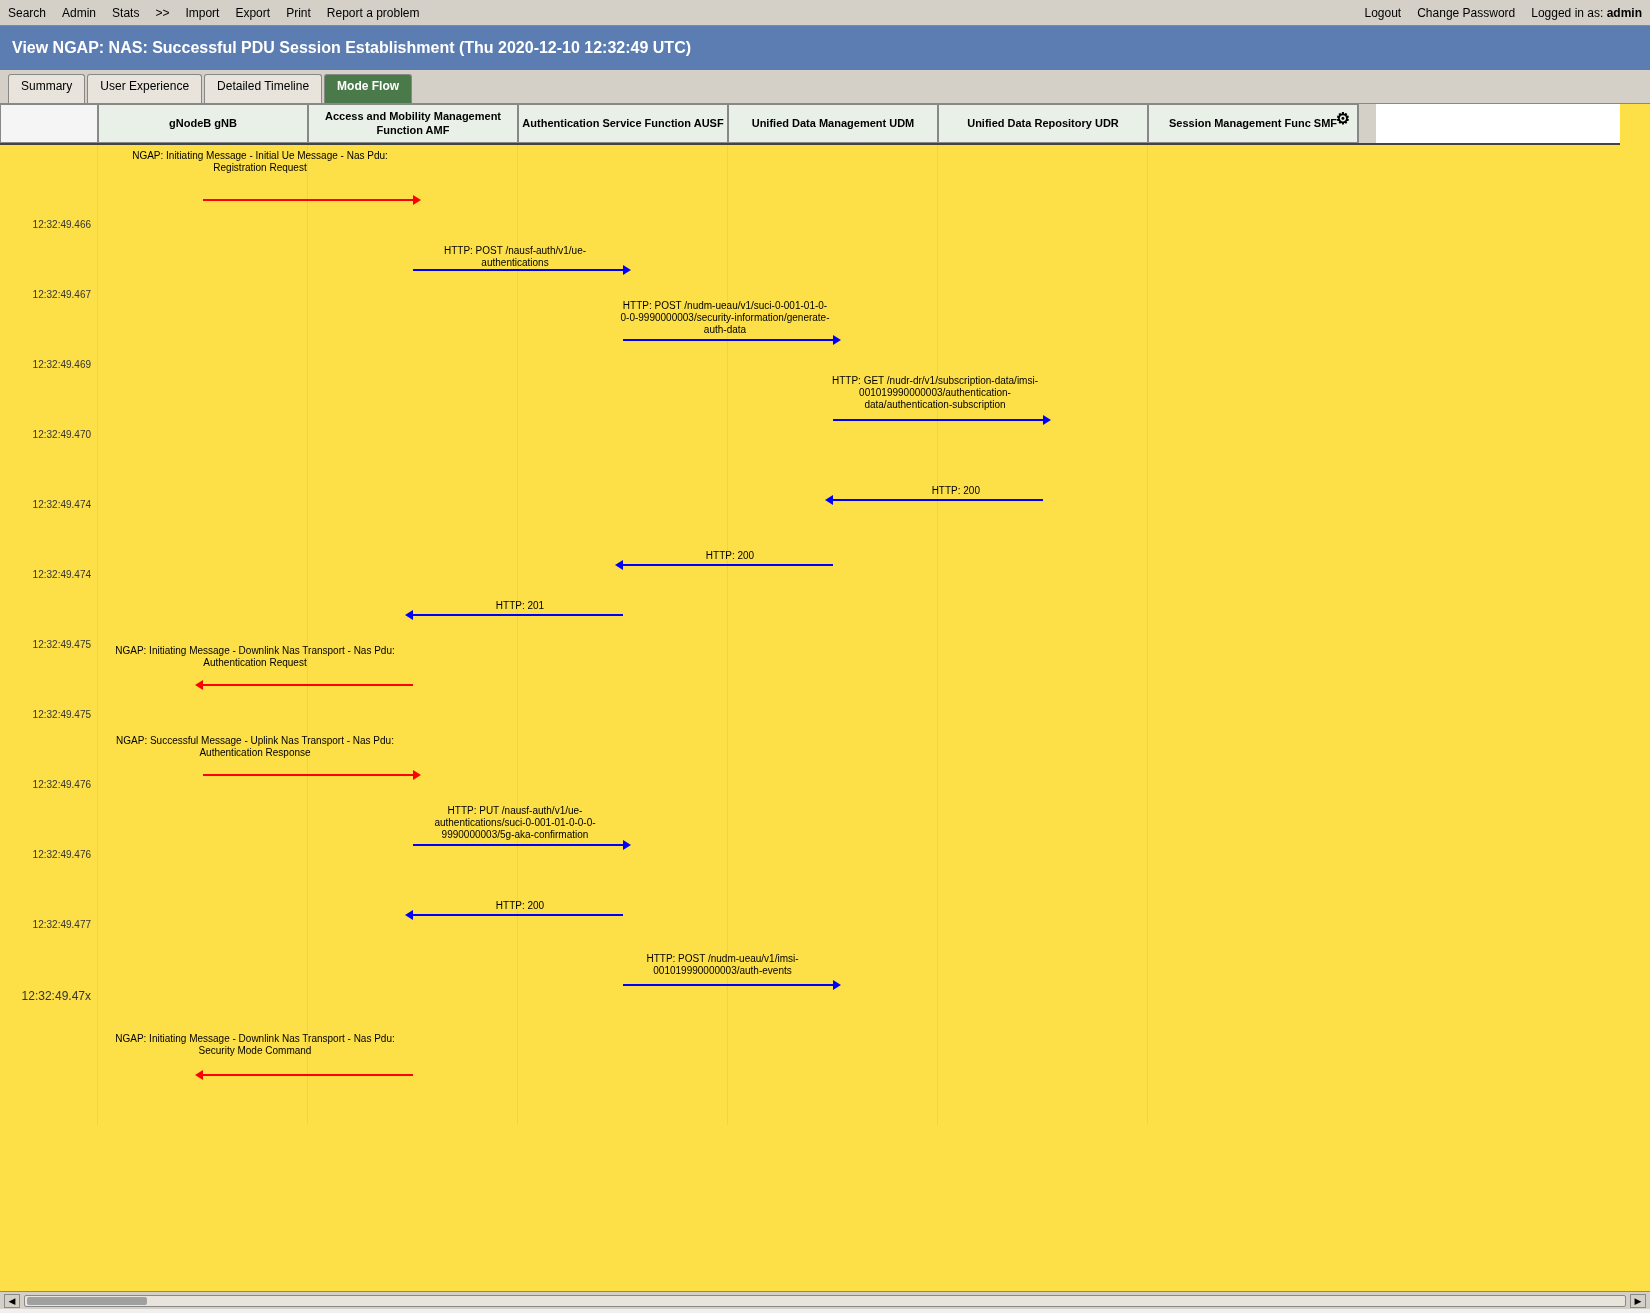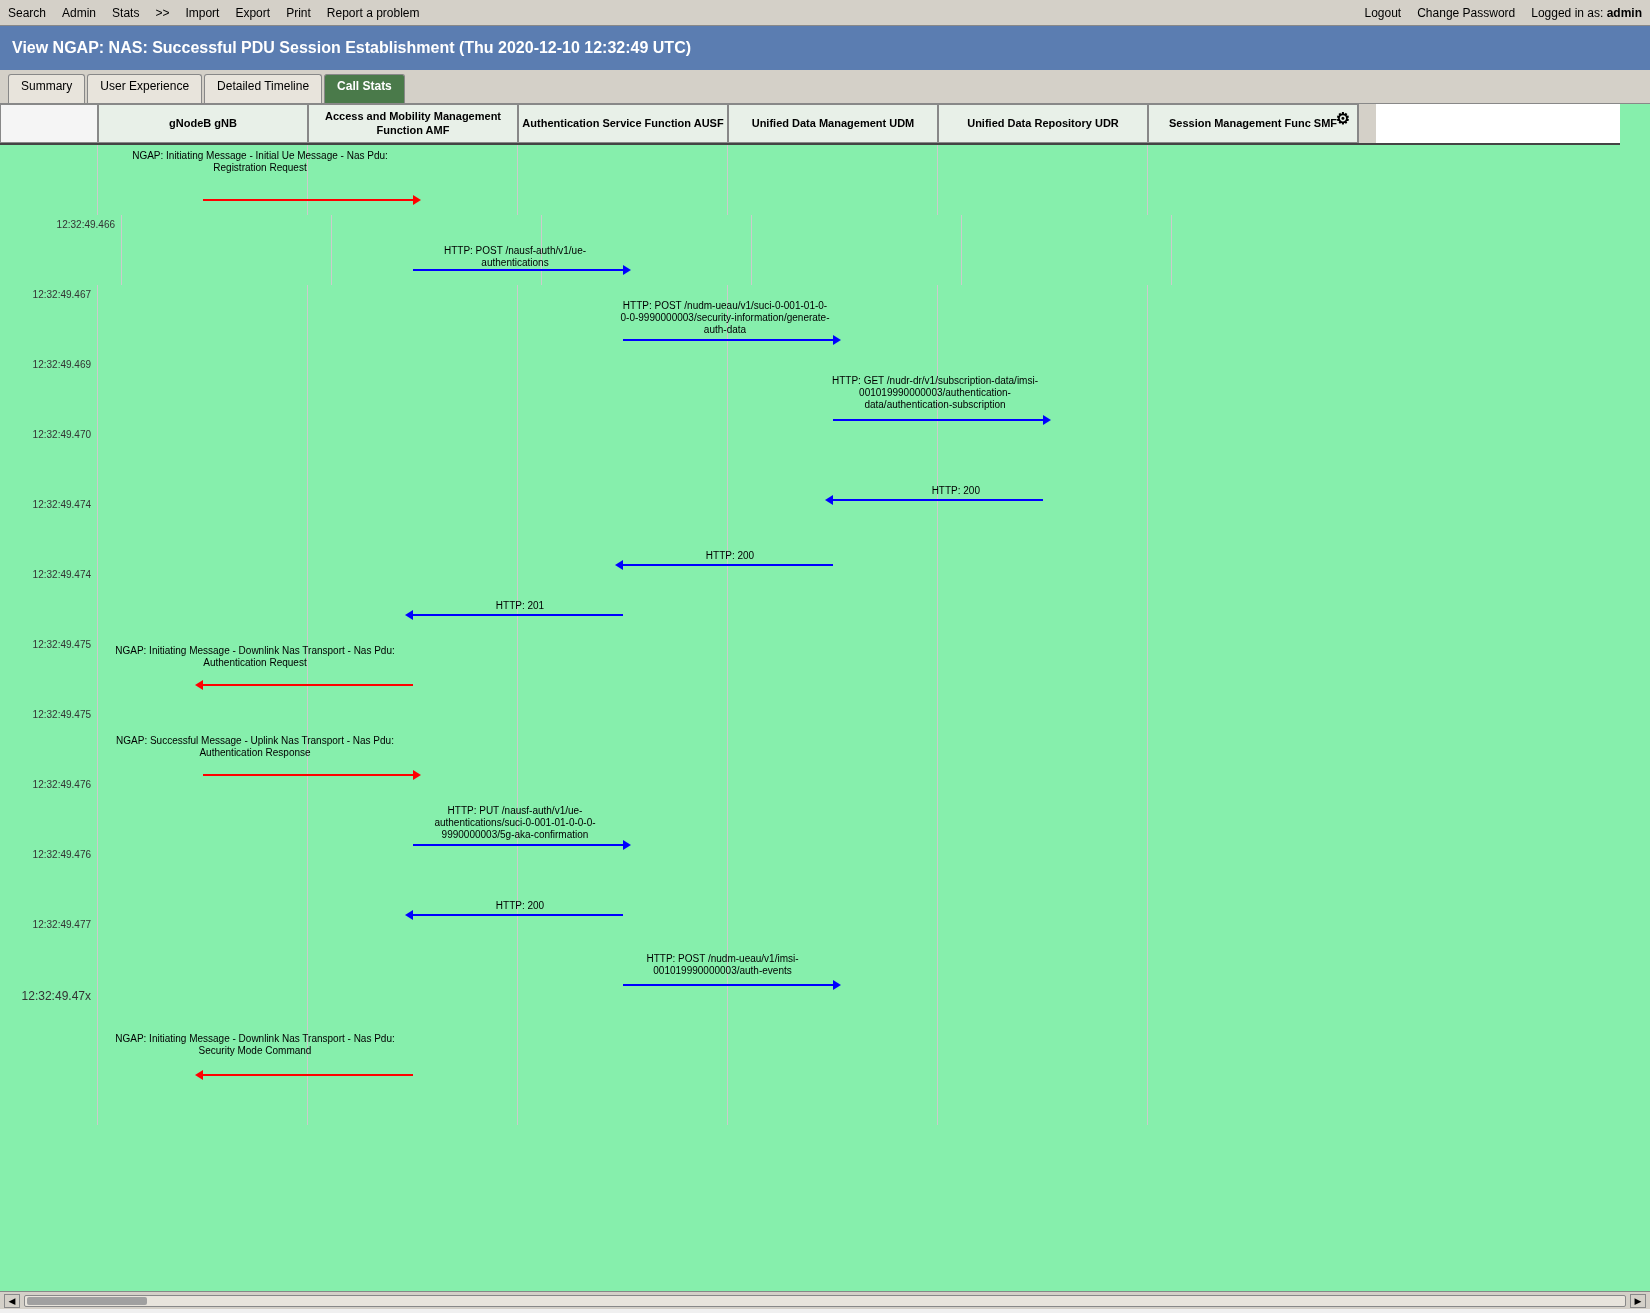--- a/index.html
+++ b/index.html
@@ -56,21 +56,21 @@
       border-radius: 3px 3px 0 0;
     }
     .tab.active {
       background: #4a7a4a;
       color: white;
       font-weight: bold;
     }
 
     
     #main-content {
-      background: #86efac;
+      background: #fde047;
       overflow: hidden;
       position: relative;
       height: calc(1313px - 26px - 44px - 34px - 22px);
     }
 
     
     #call-flow-outer {
       width: 100%;
       height: 100%;
       overflow: auto;
@@ -186,21 +186,21 @@
   </div>
 
   <div id="title-bar">
     <span>View NGAP: NAS: Successful PDU Session Establishment (Thu 2020-12-10 12:32:49 UTC)</span>
   </div>
 
   <div id="tab-bar">
     <div class="tab">Summary</div>
     <div class="tab">User Experience</div>
     <div class="tab">Detailed Timeline</div>
-    <div class="tab active">Call Stats</div>
+    <div class="tab active">Mode Flow</div>
   </div>
 
   <div id="main-content">
     <div id="call-flow-outer">
       <div id="call-flow-inner">
 
         <div id="columns-header">
 
           <div class="col-header" style="width:98px; min-width:98px; background:#f5f5f5; border:1px solid #888;"></div>
 
@@ -304,21 +304,21 @@
             <div style="width:98px; border-right:1px solid #ccc;"></div>
             <div style="width:210px; border-right:1px solid #ccc;"></div>
             <div style="width:210px; border-right:1px solid #ccc;"></div>
             <div style="width:210px; border-right:1px solid #ccc;"></div>
             <div style="width:210px; border-right:1px solid #ccc;"></div>
             <div style="width:210px; border-right:1px solid #ccc;"></div>
             <div style="width:210px;"></div>
           </div>
 
           <div id="lane-rows">
-          <div style="display: flex; height: 70px; padding-left: 24px;">
+          <div style="display: flex; height: 70px;">
                 <div style="width: 98px; min-width: 98px; border-right: 1px solid rgb(204, 204, 204); text-align: right; padding-right: 6px; padding-top: 4px; font-size: 10px; color: rgb(51, 51, 51);">12:32:49.466</div>
                 <div style="width: 210px; min-width: 210px; border-right: 1px solid rgb(204, 204, 204);"></div>
                 <div style="width: 210px; min-width: 210px; border-right: 1px solid rgb(204, 204, 204);"></div>
                 <div style="width: 210px; min-width: 210px; border-right: 1px solid rgb(204, 204, 204);"></div>
                 <div style="width: 210px; min-width: 210px; border-right: 1px solid rgb(204, 204, 204);"></div>
                 <div style="width: 210px; min-width: 210px; border-right: 1px solid rgb(204, 204, 204);"></div>
                 <div style="width: 210px; min-width: 210px; border-right: none;"></div>
               </div>
               <div style="display: flex; height: 70px;">
                 <div style="width: 98px; min-width: 98px; border-right: 1px solid rgb(204, 204, 204); text-align: right; padding-right: 6px; padding-top: 4px; font-size: 10px; color: rgb(51, 51, 51);">12:32:49.467</div>

